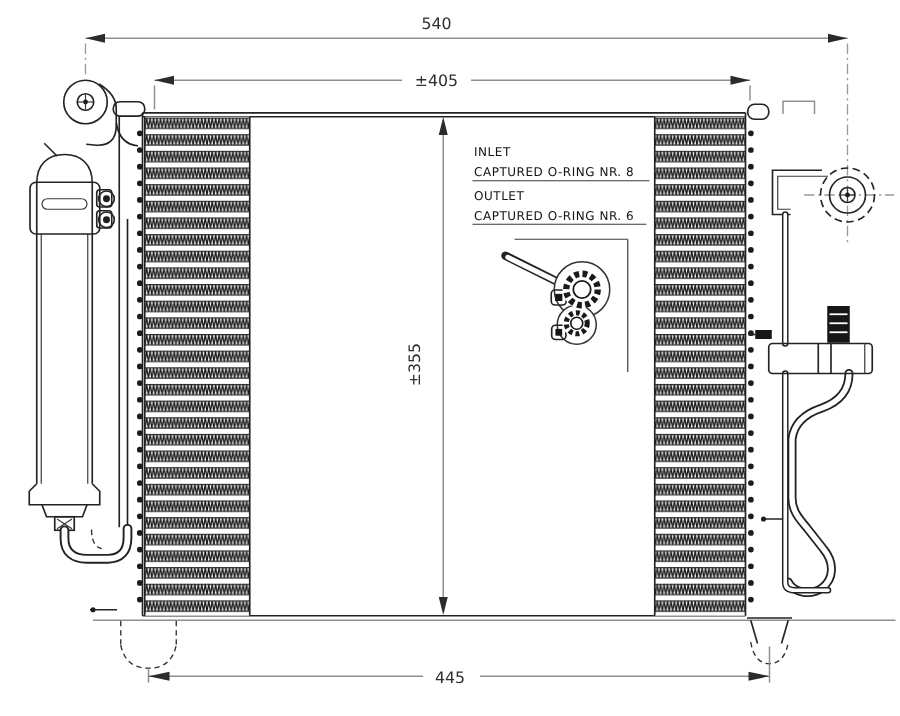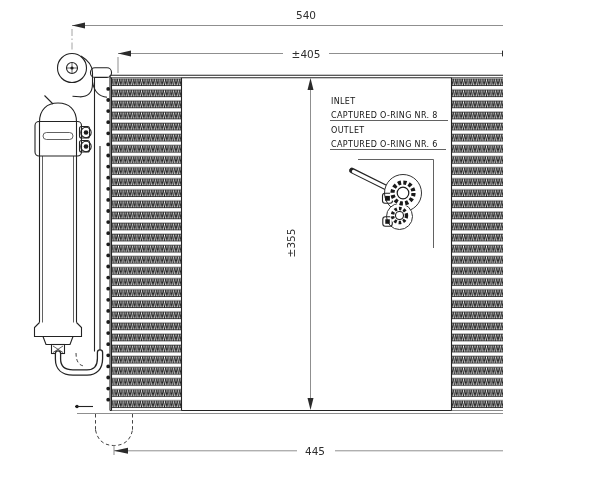--- a/index.html
+++ b/index.html
@@ -1,17 +1,17 @@
 <!DOCTYPE html>
 <html><head>
 <meta charset="utf-8">
 <style>
   html,body{margin:0;padding:0;background:#ffffff;}
-  .stage{width:488px;height:477px;background:#fff;position:relative;overflow:hidden;
-         font-family:"DejaVu Sans",sans-serif;margin-left:15px;}
+  .stage{width:600px;height:477px;background:#fff;position:relative;overflow:hidden;
+         font-family:"DejaVu Sans",sans-serif;}
   svg{display:block;}
   .part{stroke:#232323;stroke-width:1.1;fill:none;}
   .partthin{stroke:#3a3a3a;stroke-width:0.8;fill:none;}
   .flange{stroke:#333;stroke-width:1;fill:#fff;}
   .dim{stroke:#8f8f8f;stroke-width:1;fill:none;}
   .cl{stroke:#9a9a9a;stroke-width:0.9;fill:none;stroke-dasharray:7 2.5 1.5 2.5;}
   .dashed{stroke:#2e2e2e;stroke-width:0.9;fill:none;stroke-dasharray:3.5 2.6;}
   .arr{fill:#2b2b2b;stroke:none;}
   .dot{fill:#1d1d1d;stroke:none;}
   .dimtxt{font-size:10.5px;fill:#2e2e2e;font-family:"DejaVu Sans",sans-serif;}

